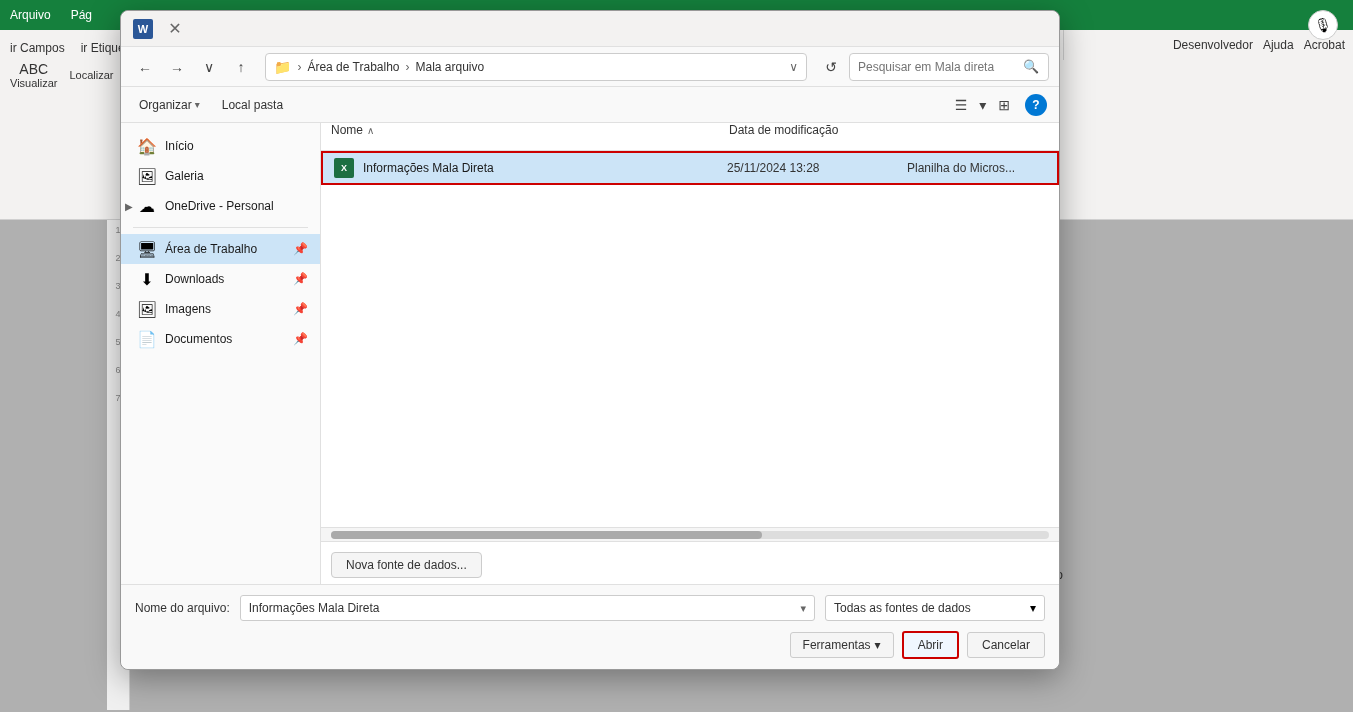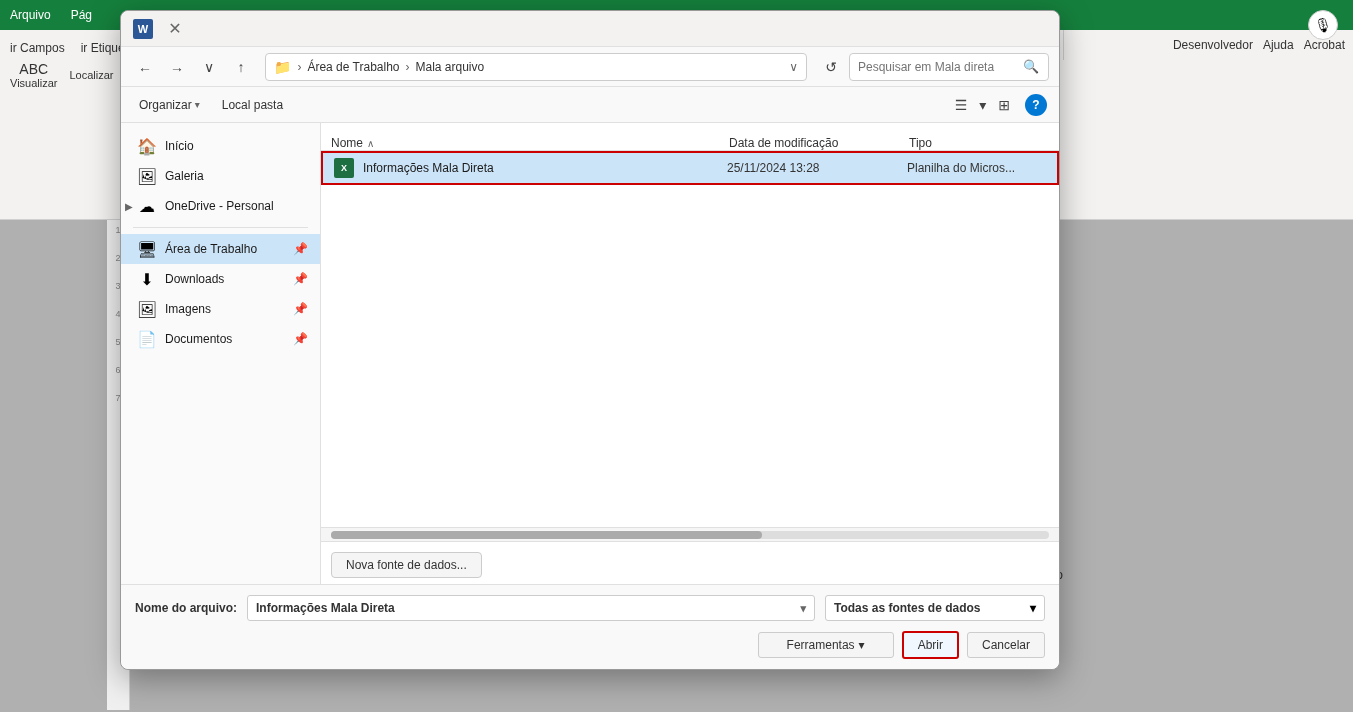--- a/index.html
+++ b/index.html
@@ -338,21 +338,21 @@
       flex-direction: column;
       overflow: hidden;
     }
 
     
     .filelist-header {
       height: 28px;
       border-bottom: 1px solid #e0e0e0;
       background: white;
       display: flex;
-      align-items: flex-end;
+      align-items: flex-start;
       padding: 0 10px;
     }
 
     .col-name {
       flex: 1;
       font-size: 12px;
       color: #333;
       cursor: pointer;
       display: flex;
       align-items: center;
@@ -491,21 +491,20 @@
       border-top: 1px solid #e0e0e0;
       background: #f9f9f9;
       border-radius: 0 0 8px 8px;
     }
 
     .filename-row {
       display: flex;
       align-items: center;
       gap: 10px;
       margin-bottom: 10px;
-      font-weight: bold;
     }
 
     .filename-label {
       font-size: 12px;
       color: #333;
       white-space: nowrap;
     }
 
     .filename-input {
       flex: 1;
@@ -547,21 +546,21 @@
       display: flex;
       align-items: center;
       justify-content: flex-end;
       gap: 8px;
     }
 
     .tools-btn {
       display: flex;
       align-items: center;
       gap: 4px;
-      padding: 5px 28px;
+      padding: 5px 12px;
       border: 1px solid #ccc;
       border-radius: 3px;
       background: #f5f5f5;
       font-size: 12px;
       cursor: pointer;
       color: #333;
     }
 
     .open-btn {
       padding: 5px 14px;

